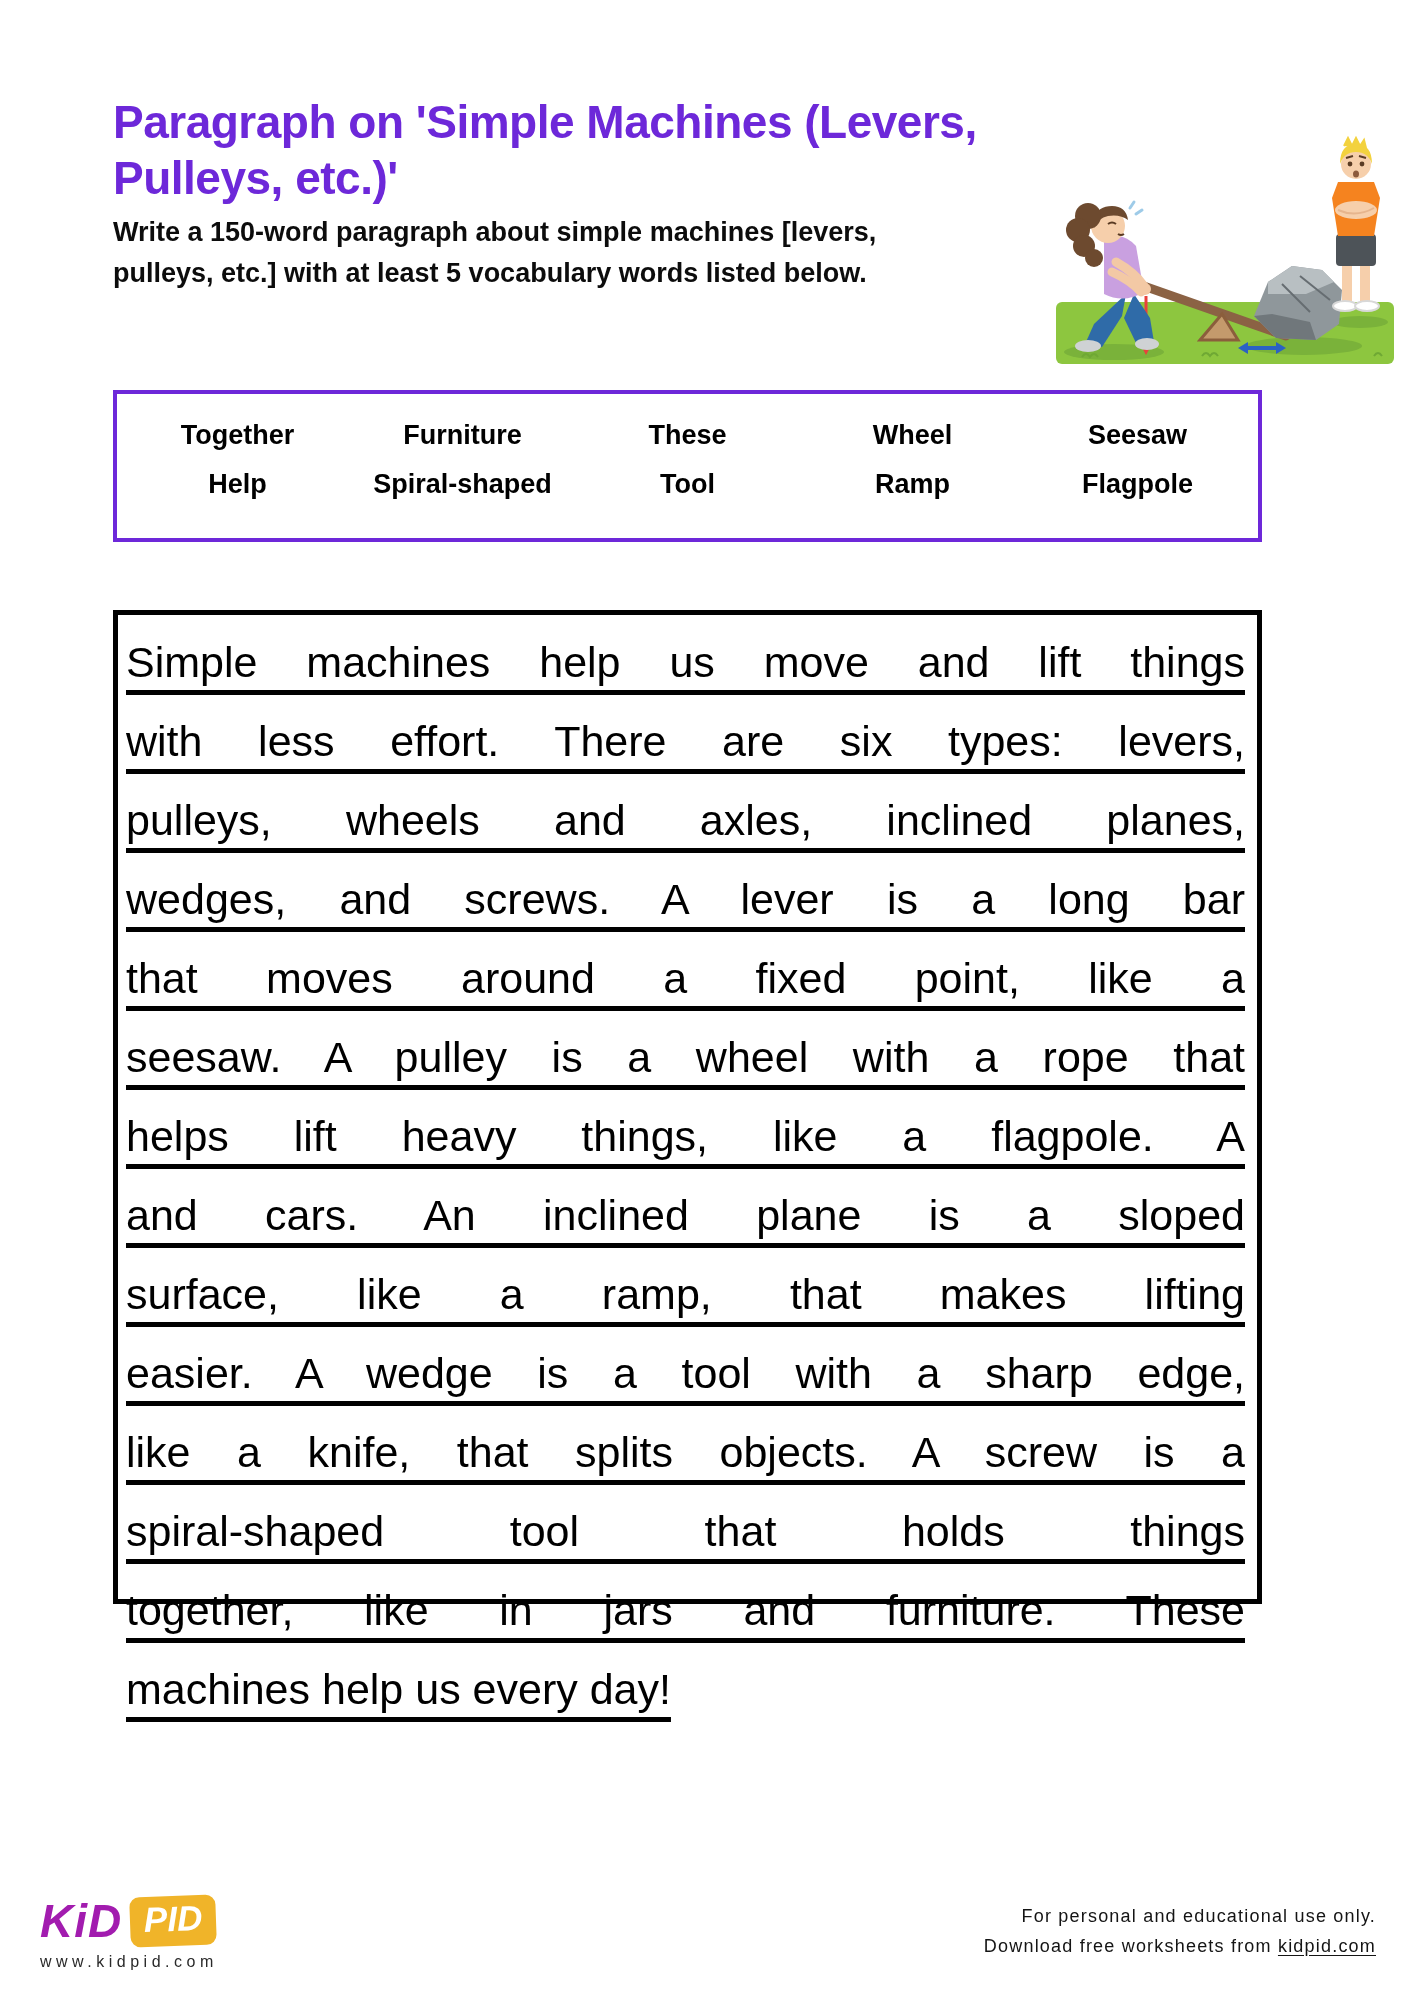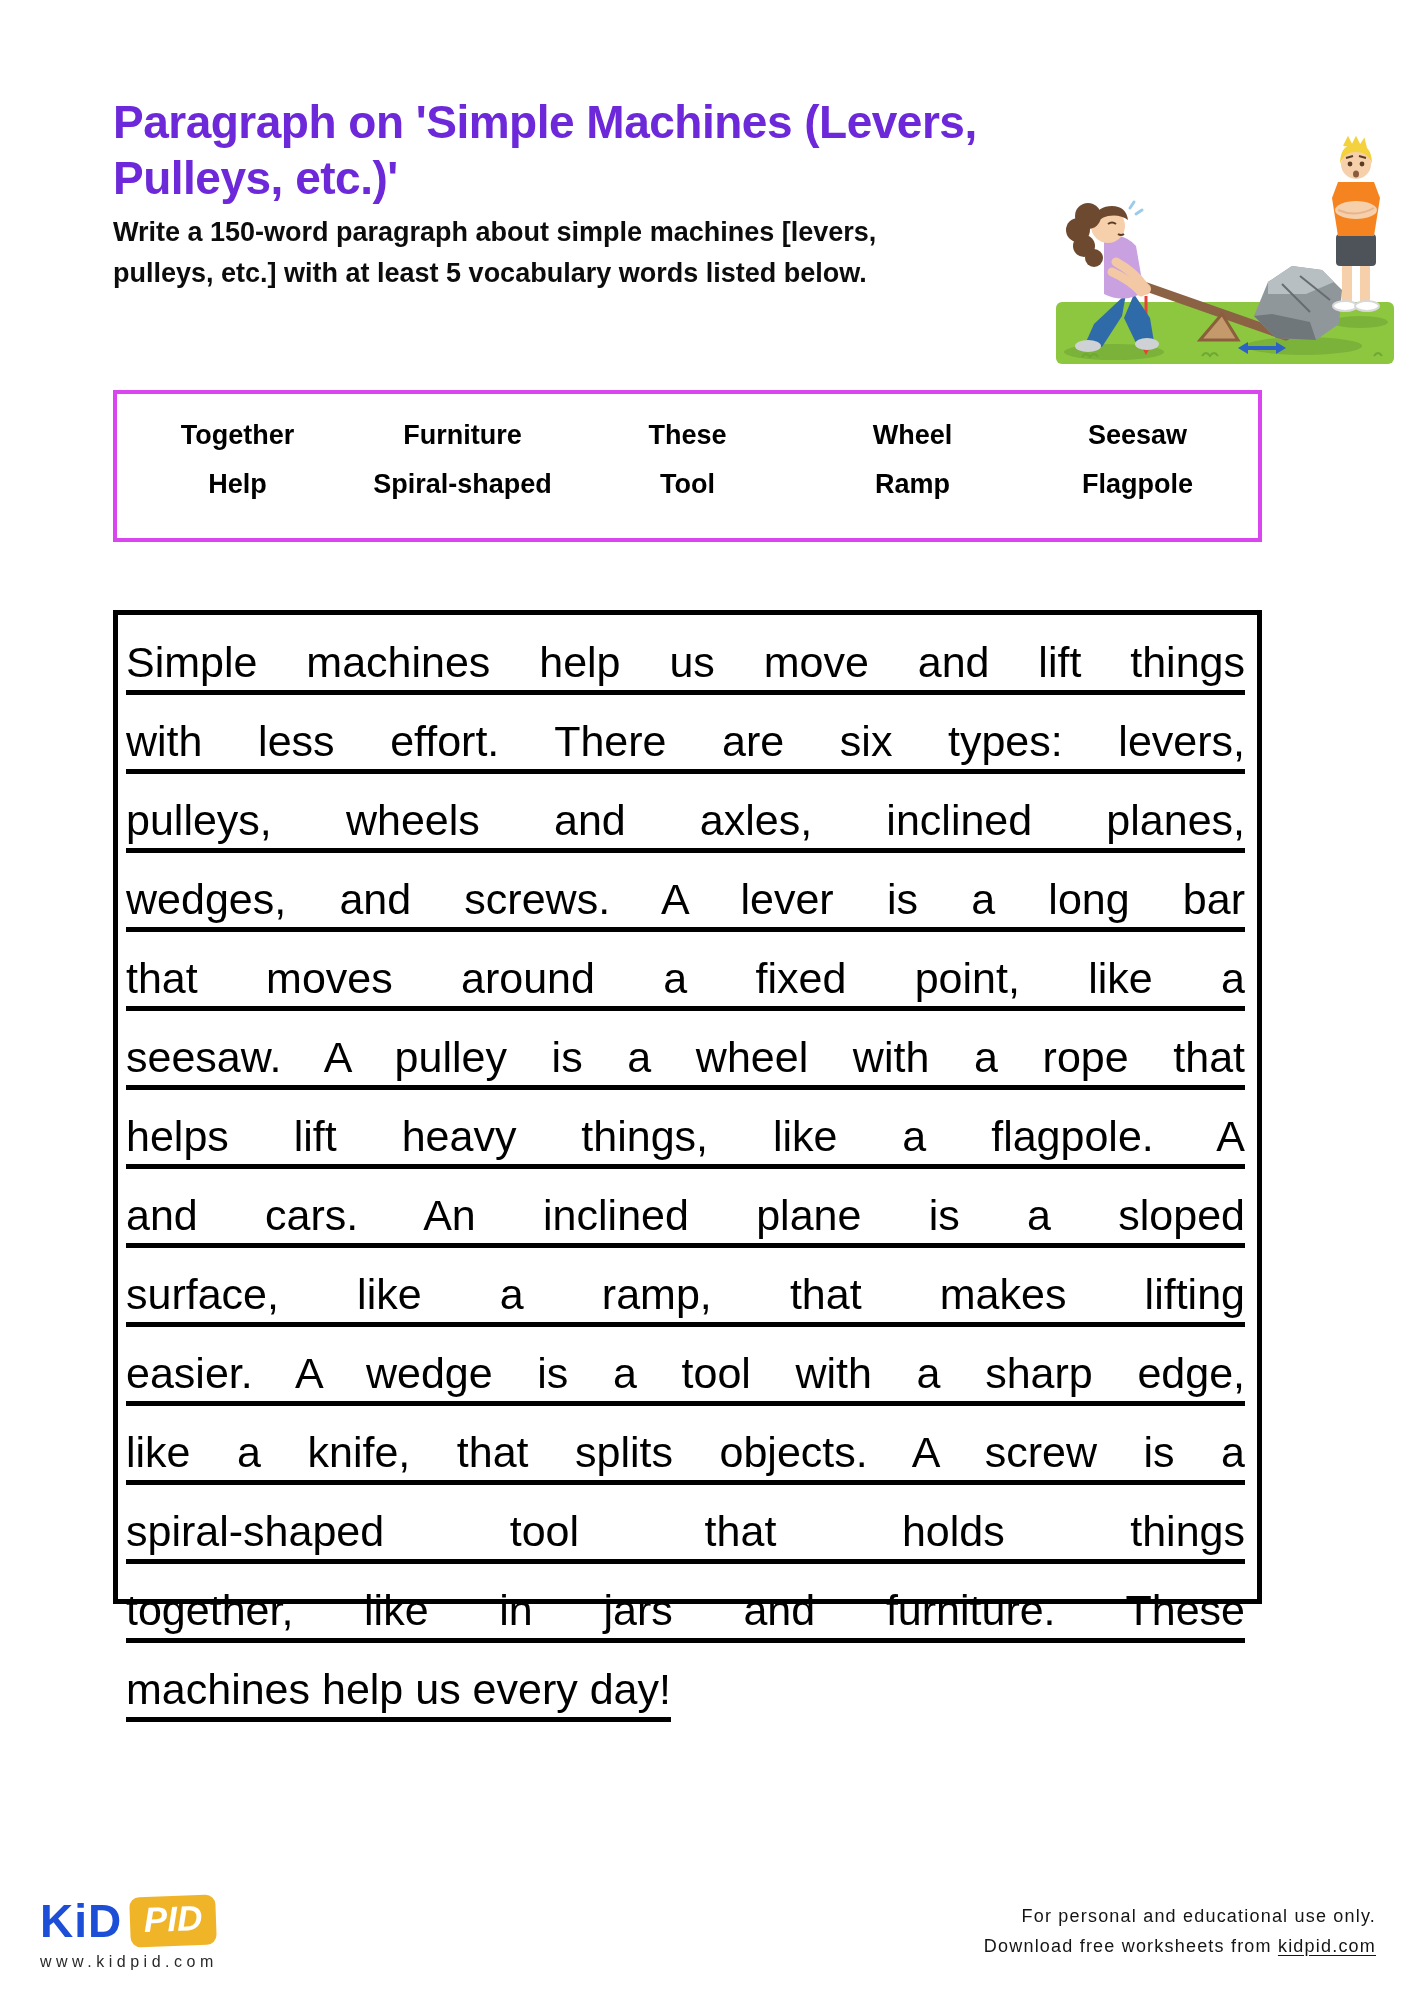--- a/index.html
+++ b/index.html
@@ -10,38 +10,38 @@
   .title{position:absolute;left:113px;top:94px;width:1010px;color:#6d28d9;
          font-size:46px;font-weight:800;line-height:1.22;letter-spacing:-0.5px;}
   .subtitle{position:absolute;left:113px;top:212px;color:#0c0c0c;
             font-size:27px;font-weight:700;line-height:1.5;}
 
   
   .illustration{position:absolute;left:1042px;top:124px;width:366px;height:264px;}
 
   
   .vocab-box{position:absolute;left:113px;top:390px;width:1149px;height:152px;
-             border:4px solid #d946ef;box-sizing:border-box;}
+             border:4px solid #6d28d9;box-sizing:border-box;}
   .vocab-grid{display:grid;grid-template-columns:repeat(5,1fr);row-gap:18px;
               padding:26px 8px 0;}
   .vocab-word{text-align:center;font-size:27px;font-weight:700;color:#000;}
 
   
   .para-box{position:absolute;left:113px;top:610px;width:1149px;height:994px;
             border:5px solid #000;box-sizing:border-box;padding:8px 12px 0 8px;}
   .para-line{font-size:43px;line-height:79px;color:#000;
              text-align:justify;text-align-last:justify;
              text-decoration:underline;text-decoration-thickness:5px;
              text-underline-offset:13px;text-decoration-skip-ink:auto;}
   .para-line.last{text-align-last:left;}
 
   
   .footer-logo{position:absolute;left:40px;top:1894px;}
   .logo-row{display:flex;align-items:center;gap:8px;}
-  .logo-kid{color:#1d4ed8;font-size:46px;font-weight:800;letter-spacing:1px;}
+  .logo-kid{color:#a21caf;font-size:46px;font-weight:800;letter-spacing:1px;font-style:italic;}
   .logo-pid{background:#f0b429;color:#ffffff;font-size:35px;font-weight:800;
             font-style:italic;padding:3px 14px 7px;border-radius:10px;
             transform:rotate(-2deg);display:inline-block;}
   .logo-site{margin-top:5px;font-size:16px;letter-spacing:4.5px;color:#2a2a2a;}
   .footer-note{position:absolute;right:38px;top:1902px;text-align:right;
                font-size:18px;line-height:1.65;letter-spacing:1.2px;color:#141414;}
   .site-link{color:#141414;text-decoration:underline;text-underline-offset:3px;cursor:pointer;}
 </style>
 </head>
 <body>

